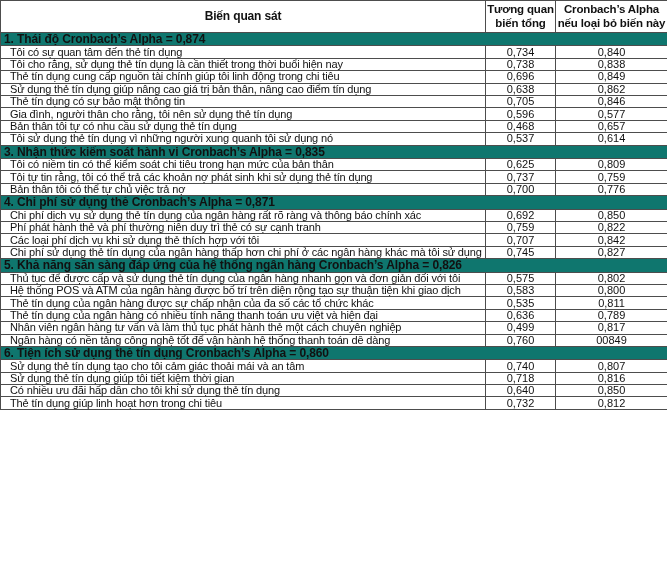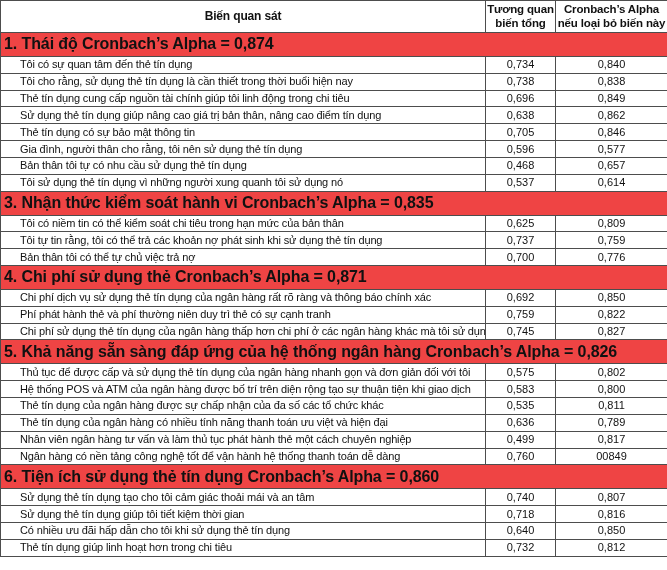--- a/index.html
+++ b/index.html
@@ -9,21 +9,21 @@
   }
   body {
     width: 667px;
     height: 570px;
     overflow: hidden;
     font-family: "Liberation Sans", sans-serif;
     color: #111111;
   }
   table.cronbach {
     width: 667px;
-    height: 557px;
+    height: 410px;
     border-collapse: collapse;
     table-layout: fixed;
     background: #ffffff;
   }
   table.cronbach th,
   table.cronbach td {
     border: 1px solid #4d4d4d;
     overflow: hidden;
     box-sizing: border-box;
   }
@@ -35,39 +35,39 @@
     vertical-align: middle;
     line-height: 1.18;
     letter-spacing: -0.15px;
     padding: 0 1px;
     background: #ffffff;
   }
   thead th.var-col-head {
     font-size: 12px;
   }
   tr.section-row td {
-    background: #ef4444;
+    background: #0f766e;
     font-weight: bold;
-    font-size: 16px;
+    font-size: 12px;
     letter-spacing: -0.1px;
     text-align: left;
     vertical-align: middle;
     padding: 0 0 0 3px;
     white-space: nowrap;
     line-height: 1;
   }
   tr.data-row td {
     vertical-align: middle;
     line-height: 1;
   }
   td.label-cell {
     font-size: 11px;
     letter-spacing: -0.15px;
     text-align: left;
-    padding: 0 2px 0 19px;
+    padding: 0 2px 0 9px;
     white-space: nowrap;
   }
   td.num-cell {
     font-size: 11px;
     text-align: center;
     padding: 0;
   }
 </style>
 </head>
 <body>
@@ -155,20 +155,25 @@
         <td class="label-cell">Chi phí dịch vụ sử dụng thẻ tín dụng của ngân hàng rất rõ ràng và thông báo chính xác</td>
         <td class="num-cell">0,692</td>
         <td class="num-cell">0,850</td>
       </tr>
       <tr class="data-row">
         <td class="label-cell">Phí phát hành thẻ và phí thường niên duy trì thẻ có sự cạnh tranh</td>
         <td class="num-cell">0,759</td>
         <td class="num-cell">0,822</td>
       </tr>
       <tr class="data-row">
+        <td class="label-cell">Các loại phí dịch vụ khi sử dụng thẻ thích hợp với tôi</td>
+        <td class="num-cell">0,707</td>
+        <td class="num-cell">0,842</td>
+      </tr>
+      <tr class="data-row">
         <td class="label-cell">Chi phí sử dụng thẻ tín dụng của ngân hàng thấp hơn chi phí ở các ngân hàng khác mà tôi sử dụng</td>
         <td class="num-cell">0,745</td>
         <td class="num-cell">0,827</td>
       </tr>
       <tr class="section-row">
         <td colspan="3">5. Khả năng sẵn sàng đáp ứng của hệ thống ngân hàng Cronbach’s Alpha = 0,826</td>
       </tr>
       <tr class="data-row">
         <td class="label-cell">Thủ tục để được cấp và sử dụng thẻ tín dụng của ngân hàng nhanh gọn và đơn giản đối với tôi</td>
         <td class="num-cell">0,575</td>

